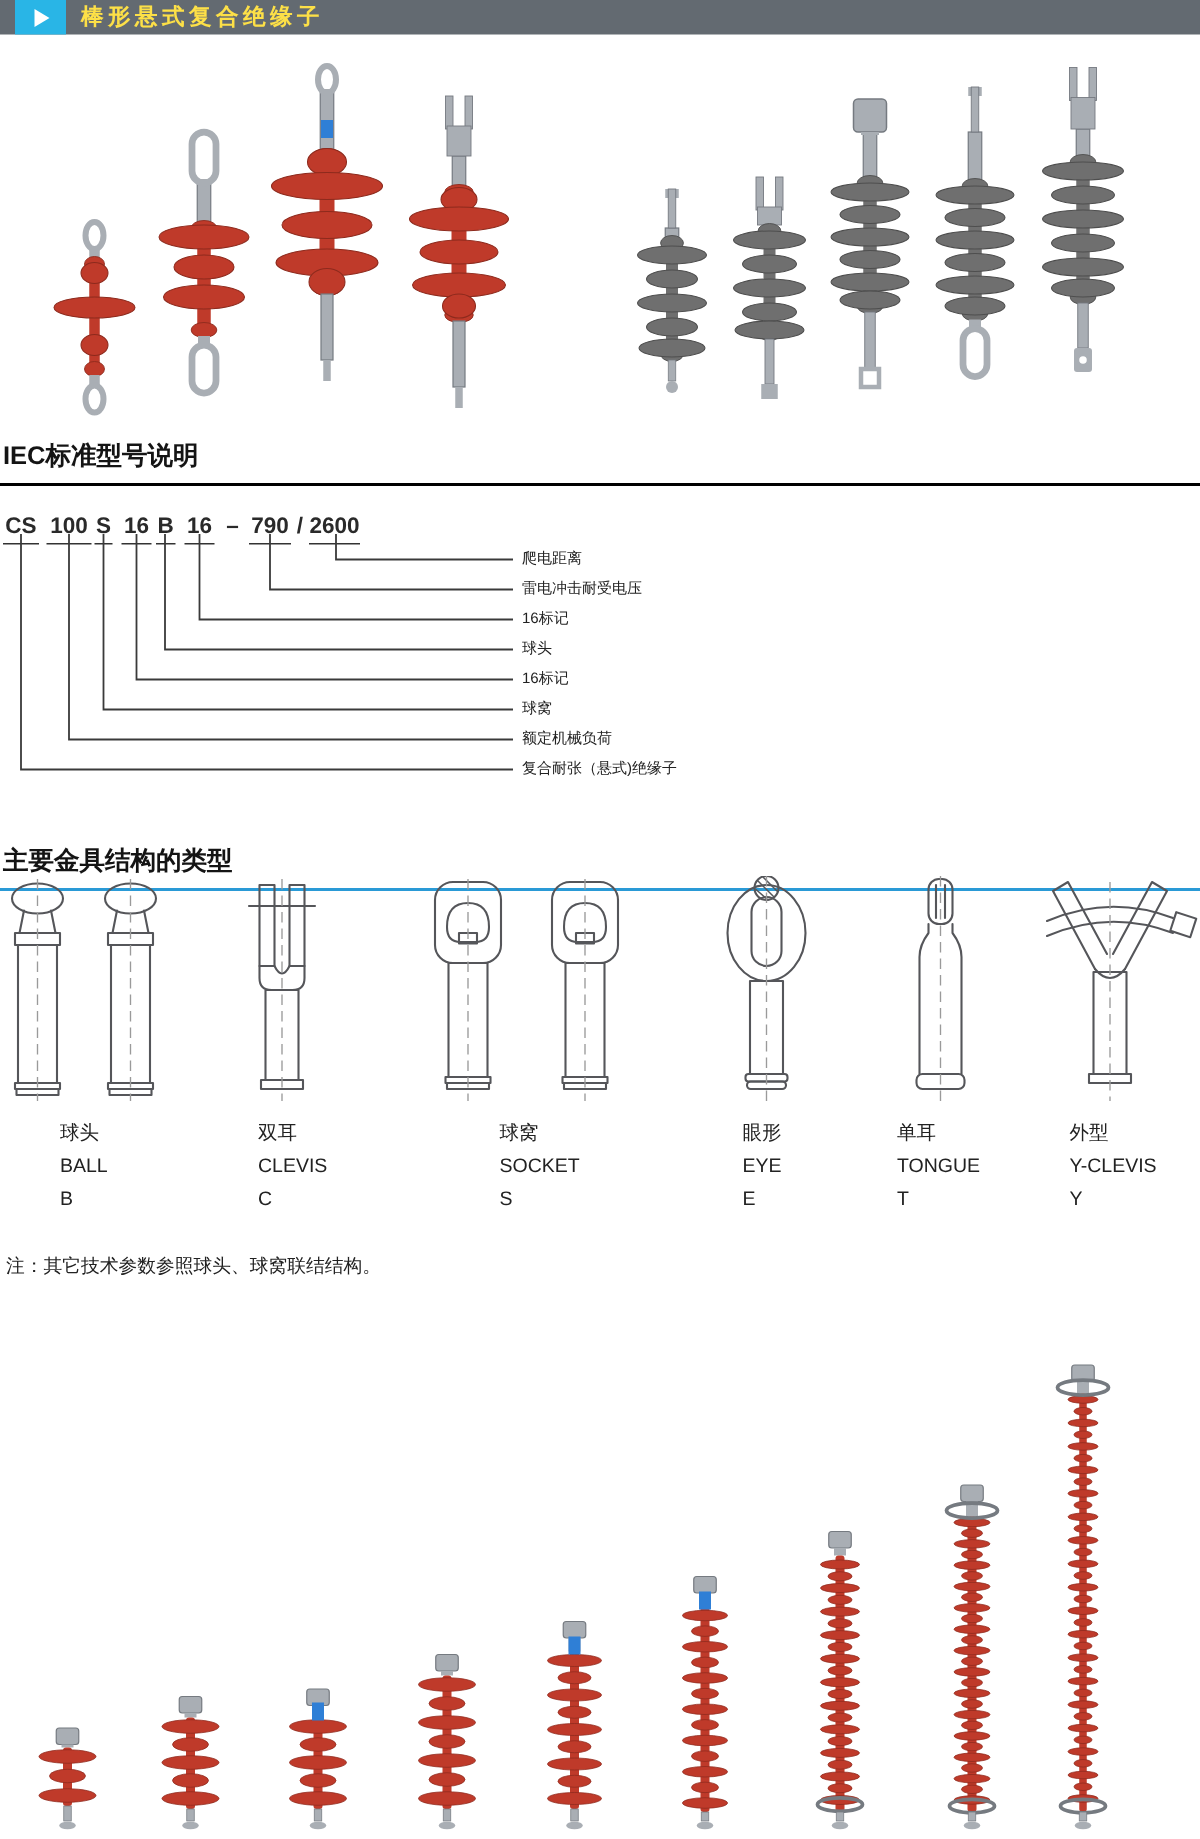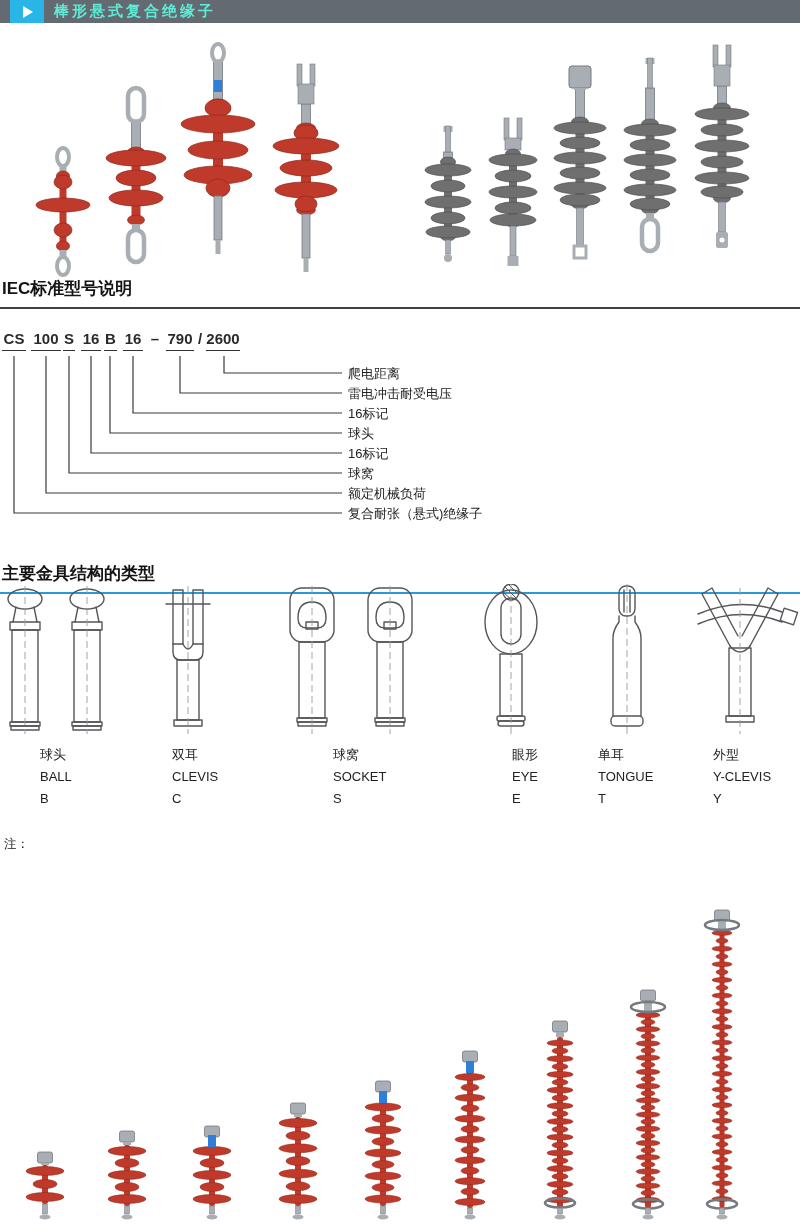--- a/index.html
+++ b/index.html
@@ -4,32 +4,32 @@
 <style>
   html,body{margin:0;padding:0;}
   body{
     width:800px;height:1226px;position:relative;overflow:hidden;background:#ffffff;
     font-family:"Liberation Sans","DejaVu Sans",sans-serif;color:#1c1c1c;
   }
   
   .header{position:absolute;left:0;top:0;width:800px;height:23px;background:#636a71;display:flex;align-items:center;}
   .header-icon{width:34px;height:23px;margin-left:10px;background:#29b5e6;display:flex;align-items:center;justify-content:center;}
   .tri{width:0;height:0;border-left:10px solid #ffffff;border-top:6px solid transparent;border-bottom:6px solid transparent;margin-left:2px;}
-  .header-title{color:#5eead4;font-size:15px;font-weight:700;letter-spacing:3px;margin-left:10px;}
+  .header-title{color:#fde047;font-size:15px;font-weight:700;letter-spacing:3px;margin-left:10px;}
   
   .sec-title{position:absolute;left:0;width:800px;font-size:17px;font-weight:700;color:#141414;padding:0 0 7px 2px;box-sizing:border-box;}
-  .sec-title.iec{top:277px;border-bottom:2px solid #404040;}
+  .sec-title.iec{top:292px;border-bottom:2px solid #000000;}
   .sec-title.fit{top:546px;border-bottom:2px solid #2a9ad6;margin-top:16px;}
   
   .model-diagram{position:absolute;left:0;top:330px;width:800px;height:205px;}
-  .code-part{position:absolute;top:0;height:20px;font-size:15px;font-weight:600;color:#2a2a2a;text-align:center;line-height:18px;}
+  .code-part{position:absolute;top:12px;height:20px;font-size:15px;font-weight:600;color:#2a2a2a;text-align:center;line-height:18px;}
   .code-part.u{border-bottom:1.5px solid #333333;}
   .mlines{position:absolute;left:0;top:0;}
   .mlines path{fill:none;stroke:#3a3a3a;stroke-width:1.2px;}
-  .mlabel{position:absolute;left:348px;height:16px;font-size:13px;color:#222222;white-space:nowrap;}
+  .mlabel{position:absolute;left:348px;height:16px;font-size:10px;color:#222222;white-space:nowrap;}
   
   .fit-svg{position:absolute;left:0;top:584px;}
   .ln{fill:none;stroke:#55565a;stroke-width:1.4;stroke-linejoin:round;stroke-linecap:round;}
   .cl{stroke:#9a9a9a;stroke-width:0.9;stroke-dasharray:7 4;fill:none;}
   .fit-labels{position:absolute;left:0;top:744px;width:800px;height:66px;}
   .fit-label{position:absolute;top:0;font-size:13px;color:#222222;line-height:22px;white-space:nowrap;}
   
   .note{position:absolute;left:4px;top:834px;display:flex;font-size:12.5px;line-height:21px;color:#222222;width:780px;}
   .note-prefix{flex:0 0 auto;}
   
@@ -300,40 +300,41 @@
   <div class="fit-label" style="left:172px">
     <div>双耳</div>
     <div>CLEVIS</div>
     <div>C</div>
   </div>
   <div class="fit-label" style="left:333px">
     <div>球窝</div>
     <div>SOCKET</div>
     <div>S</div>
   </div>
-  <div class="fit-label" style="left:512px">
+  <div class="fit-label" style="left:495px">
     <div>眼形</div>
     <div>EYE</div>
     <div>E</div>
   </div>
   <div class="fit-label" style="left:598px">
     <div>单耳</div>
     <div>TONGUE</div>
     <div>T</div>
   </div>
   <div class="fit-label" style="left:713px">
     <div>外型</div>
     <div>Y-CLEVIS</div>
     <div>Y</div>
   </div>
 </div>
 
 <div class="note">
   <span class="note-prefix">注：</span>
   <div class="note-lines">
+    <div>其它技术参数参照球头、球窝联结结构。</div>
   </div>
 </div>
 
 <svg class="photos" style="top:903px" width="800" height="323" viewBox="0 903 800 323">
     <g>
       <rect x="37.5" y="1152" width="15" height="11" rx="2" fill="#a9aeb4" stroke="#757a80" stroke-width="0.8"></rect>
       <rect x="41" y="1163" width="8" height="2" fill="#a9aeb4"></rect>
       <rect x="42" y="1165" width="6" height="39" rx="2" fill="#bf3a2a"></rect>
       <ellipse cx="45" cy="1171" rx="19" ry="4.5" fill="#bf3a2a" stroke="#8d2a1d" stroke-width="0.5"></ellipse>
       <ellipse cx="45" cy="1184" rx="12" ry="4.5" fill="#bf3a2a" stroke="#8d2a1d" stroke-width="0.5"></ellipse>

